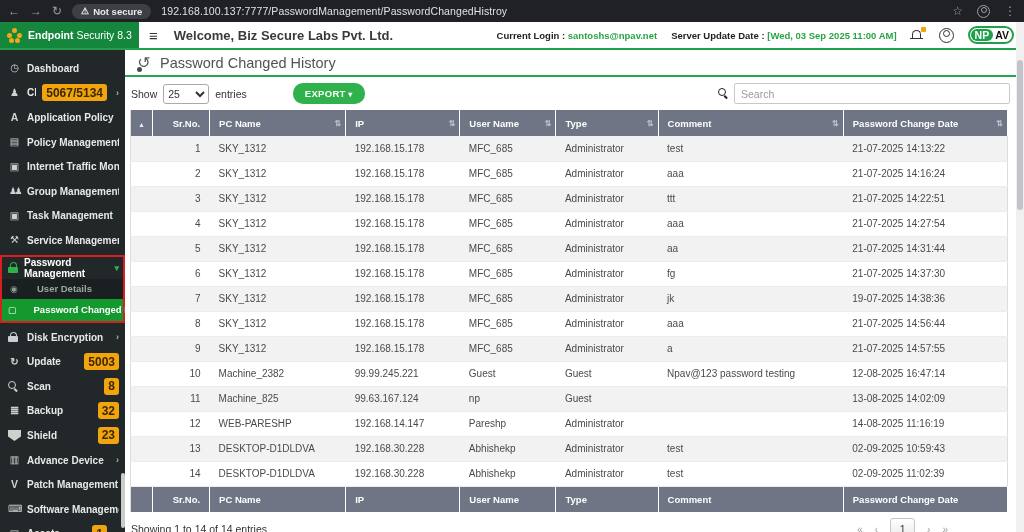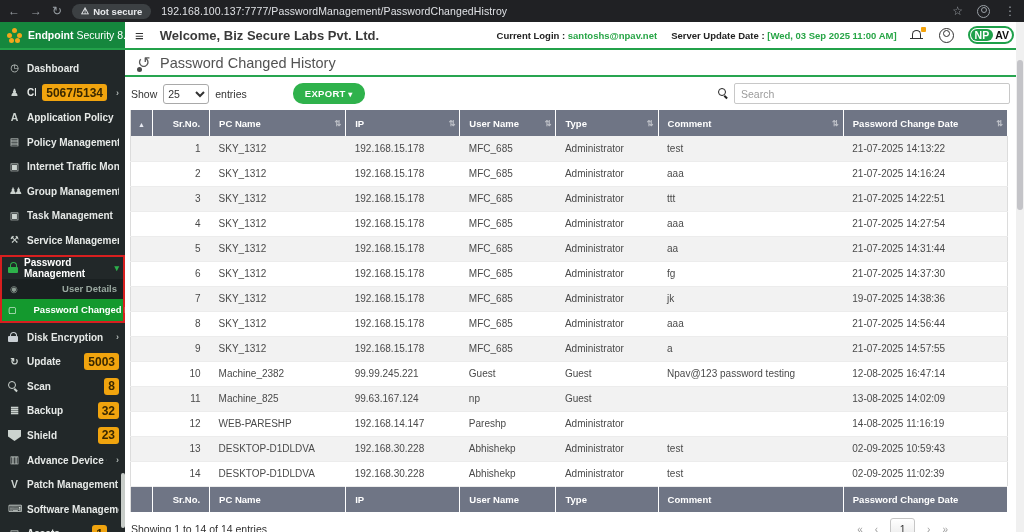--- a/index.html
+++ b/index.html
@@ -11,21 +11,21 @@
   .secure-pill { display:flex; align-items:center; gap:4px; background:#3c4043; border-radius:9px; padding:2px 9px; color:#e8eaed; font-size:9.5px; font-weight:700; }
   .secure-pill .warn { font-size:9px; color:#e8eaed; }
   .url-text { color:#dfe1e5; font-size:10.5px; flex:1; letter-spacing:.1px; }
   .chrome-right { display:flex; align-items:center; gap:14px; }
   .chrome-right .navicon { font-size:12px; }
   .mini-avatar { width:13px; height:13px; border:1.3px solid #9aa0a6; border-radius:50%; position:relative; }
   .mini-avatar::before { content:""; position:absolute; width:4px; height:4px; border:1px solid #9aa0a6; border-radius:50%; left:2.5px; top:1.5px; }
 
   
   .appbar { height:28px; background:#fff; display:flex; align-items:stretch; border-bottom:2px solid #23a14a; }
-  .logo-block { width:125px; background:#15873d; color:#fff; display:flex; align-items:center; gap:6px; padding:0 7px; flex:none; }
+  .logo-block { width:139px; background:#15873d; color:#fff; display:flex; align-items:center; gap:6px; padding:0 7px; flex:none; }
   .logo-mark { position:relative; width:15px; height:15px; flex:none; }
   .logo-mark i { position:absolute; width:5px; height:5px; background:#f2a71b; border-radius:50%; }
   .logo-mark i:nth-child(1){left:5px;top:0;} .logo-mark i:nth-child(2){left:0;top:5px;} .logo-mark i:nth-child(3){left:10px;top:5px;} .logo-mark i:nth-child(4){left:2px;top:10px;} .logo-mark i:nth-child(5){left:8px;top:10px;}
   .logo-text { font-size:10.5px; white-space:nowrap; }
   .logo-text b { font-weight:800; }
   .appbar-main { flex:1; display:flex; align-items:center; padding:0 10px; gap:16px; }
   .hamburger { font-size:15px; font-weight:700; color:#333; cursor:pointer; }
   .welcome { font-size:13px; font-weight:700; color:#3a3a3a; }
   .appbar-right { margin-left:auto; display:flex; align-items:center; gap:14px; }
   .hdr-pair { font-size:9.5px; font-weight:700; color:#222; white-space:nowrap; }
@@ -51,21 +51,21 @@
   .side-item .icon { width:13px; flex:none; font-size:10px; color:#ccd3cf; text-align:center; line-height:1; }
   .side-item .lbl { font-size:10px; font-weight:700; color:#e6e9e7; white-space:nowrap; overflow:hidden; flex:1; }
   .badge { background:#f1a40e; color:#3a2800; font-size:12px; font-weight:800; padding:1.5px 4px; border-radius:3px; flex:none; }
   .chev { color:#aeb6b2; font-size:9px; font-weight:700; flex:none; margin-left:3px; }
 
   .pm-group { border:2px solid #d81f1f; margin:2px 0; }
   .pm-head { display:flex; align-items:center; height:22px; padding:0 4px 0 6px; gap:6px; cursor:pointer; }
   .pm-head .lbl { font-size:10px; font-weight:700; color:#fff; flex:1; }
   .pm-head .chev { color:#2db14c; }
   .pm-sub { background:#1a2021; }
-  .pm-subitem { display:flex; align-items:center; height:20px; padding:0 6px; gap:17px; cursor:pointer;justify-content:space-between; }
+  .pm-subitem { display:flex; align-items:center; height:20px; padding:0 6px; gap:17px; cursor:pointer; }
   .pm-subitem .icon { width:12px; font-size:9px; color:#8d9b93; text-align:center; }
   .pm-subitem .lbl { font-size:9.5px; font-weight:700; color:#9aa8a0; white-space:nowrap; }
   .pm-subitem.active { background:#14992e; height:22px; }
   .pm-subitem.active .lbl { color:#fff; }
   .pm-subitem.active .icon { color:#fff; }
 
   .side-scrollbar { position:absolute; right:0; top:0; width:4px; height:100%; }
   .side-scrollbar .thumb { position:absolute; right:0; bottom:4px; width:4px; height:55px; background:#c8cdc9; border-radius:2px; }
 
   

